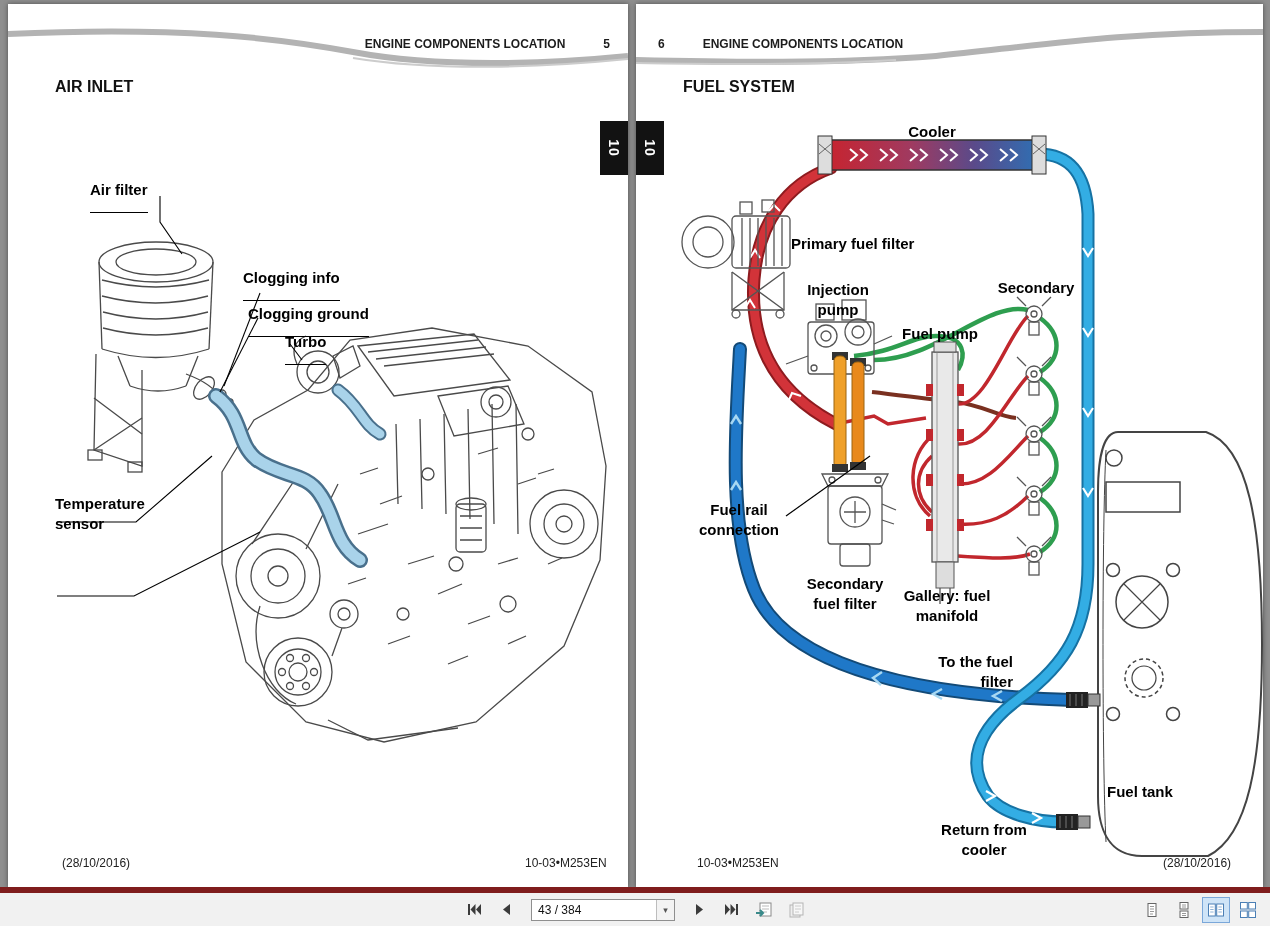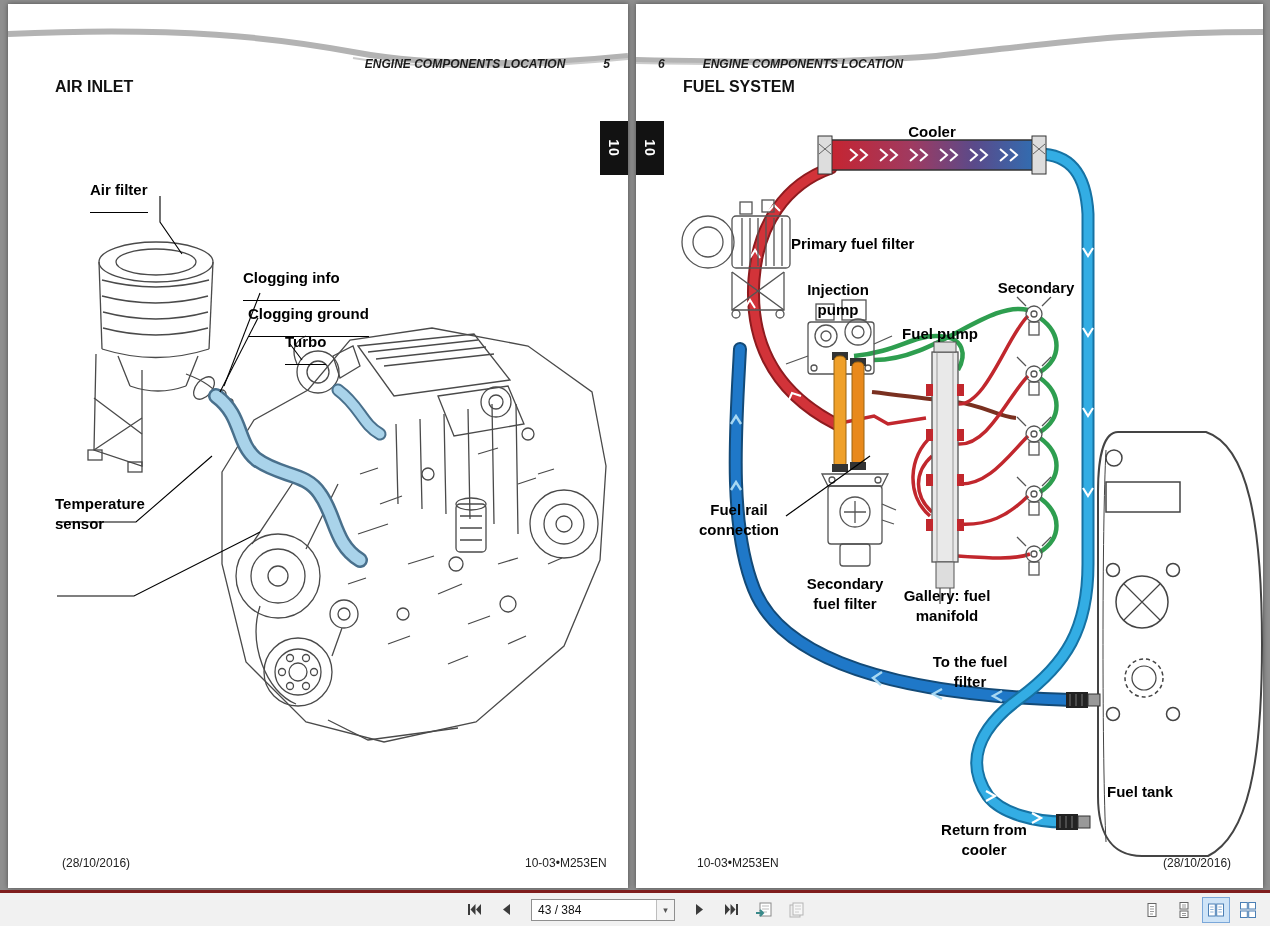--- a/index.html
+++ b/index.html
@@ -7,39 +7,39 @@
     width:1270px;height:926px;overflow:hidden;position:relative;
     background:#8f8f8f;font-family:"Liberation Sans",sans-serif;
   }
   .pages{position:absolute;top:0;left:0;width:1270px;height:893px;}
   .page{position:absolute;top:4px;height:884px;background:#ffffff;box-shadow:0 0 5px rgba(0,0,0,.45);}
   .page.left{left:8px;width:620px;}
   .page.right{left:636px;width:627px;}
   .art{position:absolute;top:0;left:0;}
   .page-header{
     position:absolute;top:33px;display:flex;gap:38px;align-items:baseline;
-    font-style:italic;font-weight:bold;font-size:12px;color:#1c1c1c;z-index:3;margin-top:20px;
+    font-weight:bold;font-size:12px;color:#1c1c1c;z-index:3;
   }
   .page-header.hl{right:18px;}
   .page-header.hr{left:22px;}
   .section-title{position:absolute;top:74px;left:47px;font-weight:bold;font-size:16px;color:#111;z-index:3;}
   .tab{
     position:absolute;top:117px;width:28px;height:54px;background:#121212;color:#fff;
     display:flex;align-items:center;justify-content:center;z-index:4;
   }
   .tab span{transform:rotate(90deg);font-weight:bold;font-size:14px;letter-spacing:1px;}
   .tab.tr{right:0;}
   .tab.tl{left:0;}
   .label{position:absolute;font-weight:bold;font-size:15px;color:#000;line-height:1.3;z-index:3;}
   .label.ul{border-bottom:1.4px solid #000;padding-bottom:12px;}
   .label.ctr{text-align:center;}
   .footer{position:absolute;top:852px;font-size:12px;color:#222;z-index:3;}
   .toolbar{
     position:absolute;bottom:0;left:0;width:1270px;height:33px;background:#f1f1f1;
-    border-top:3px solid #7f1d1d;display:flex;align-items:center;justify-content:center;
+    border-top:6px solid #7f1d1d;display:flex;align-items:center;justify-content:center;
   }
   .nav-group{display:flex;align-items:center;gap:6px;}
   .tb-btn{
     width:26px;height:24px;background:transparent;border:none;display:flex;
     align-items:center;justify-content:center;padding:0;cursor:pointer;
   }
   .page-box{display:flex;align-items:center;border:1px solid #8f8f8f;background:#fff;height:20px;margin:0 6px;}
   .page-box input{
     width:112px;height:18px;border:none;outline:none;font-size:12px;padding:0 6px;
     font-family:"Liberation Sans",sans-serif;color:#111;
@@ -371,21 +371,21 @@
     <div class="section-title">FUEL SYSTEM</div>
 
     <div class="label ctr" style="left:246px;top:118px;width:100px;">Cooler</div>
     <div class="label" style="left:155px;top:230px;">Primary fuel filter</div>
     <div class="label ctr" style="left:152px;top:276px;width:100px;">Injection pump</div>
     <div class="label ctr" style="left:258px;top:320px;width:92px;">Fuel pump</div>
     <div class="label ctr" style="left:355px;top:274px;width:90px;">Secondary</div>
     <div class="label ctr" style="left:53px;top:496px;width:100px;">Fuel rail connection</div>
     <div class="label ctr" style="left:159px;top:570px;width:100px;">Secondary fuel filter</div>
     <div class="label ctr" style="left:251px;top:582px;width:120px;">Gallery: fuel manifold</div>
-    <div class="label ctr" style="left:284px;top:648px;width:100px;">To the fuel filter</div>
+    <div class="label ctr" style="left:277px;top:648px;width:100px;text-align:right;">To the fuel filter</div>
     <div class="label" style="left:471px;top:778px;">Fuel tank</div>
     <div class="label ctr" style="left:298px;top:816px;width:100px;">Return from cooler</div>
 
     <div class="footer" style="left:61px;">10-03•M253EN</div>
     <div class="footer" style="left:527px;">(28/10/2016)</div>
   </div>
 </div>
 
 <div class="toolbar">
   <div class="nav-group">

